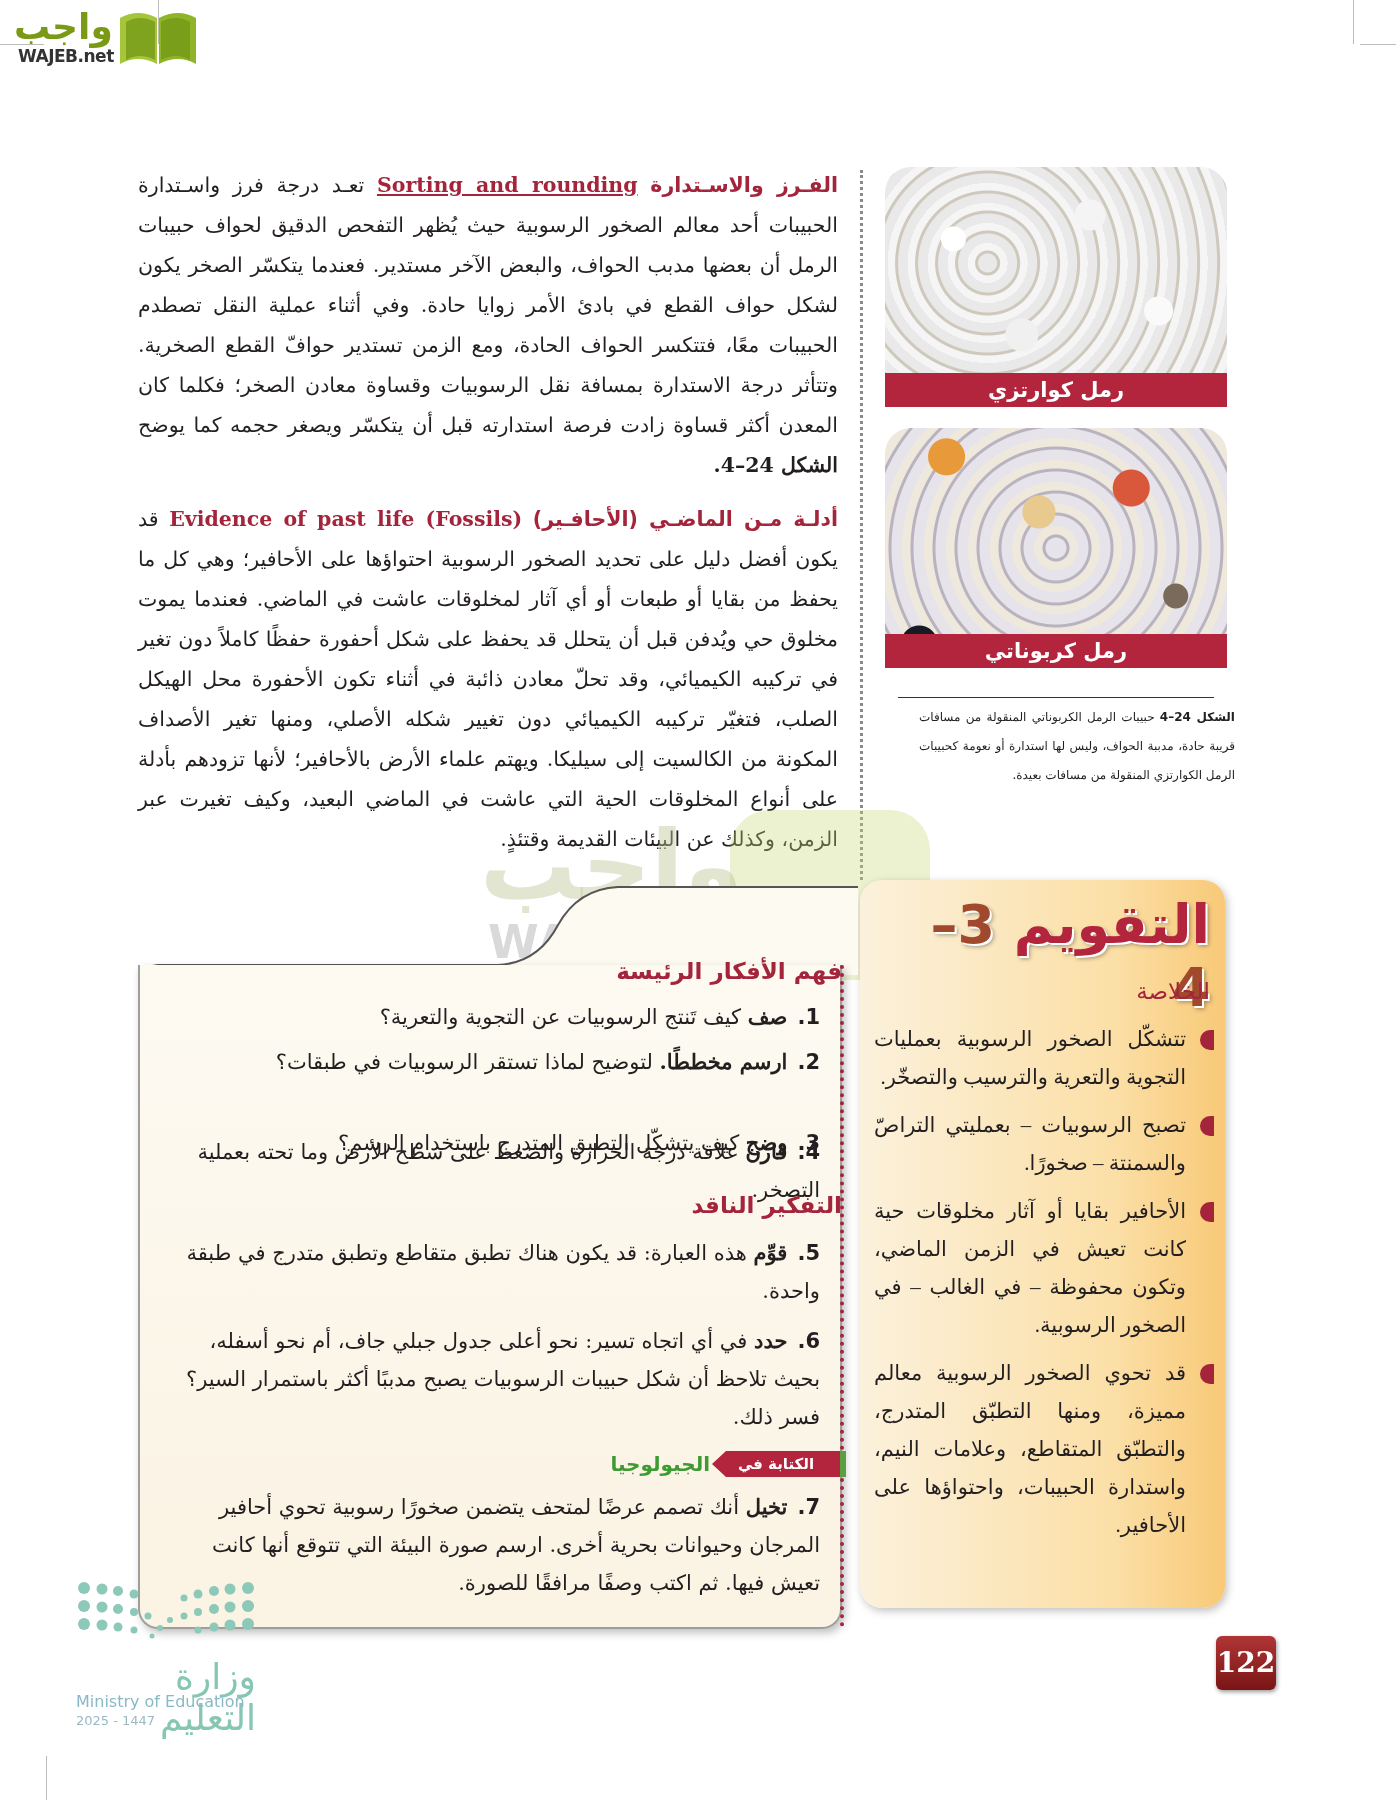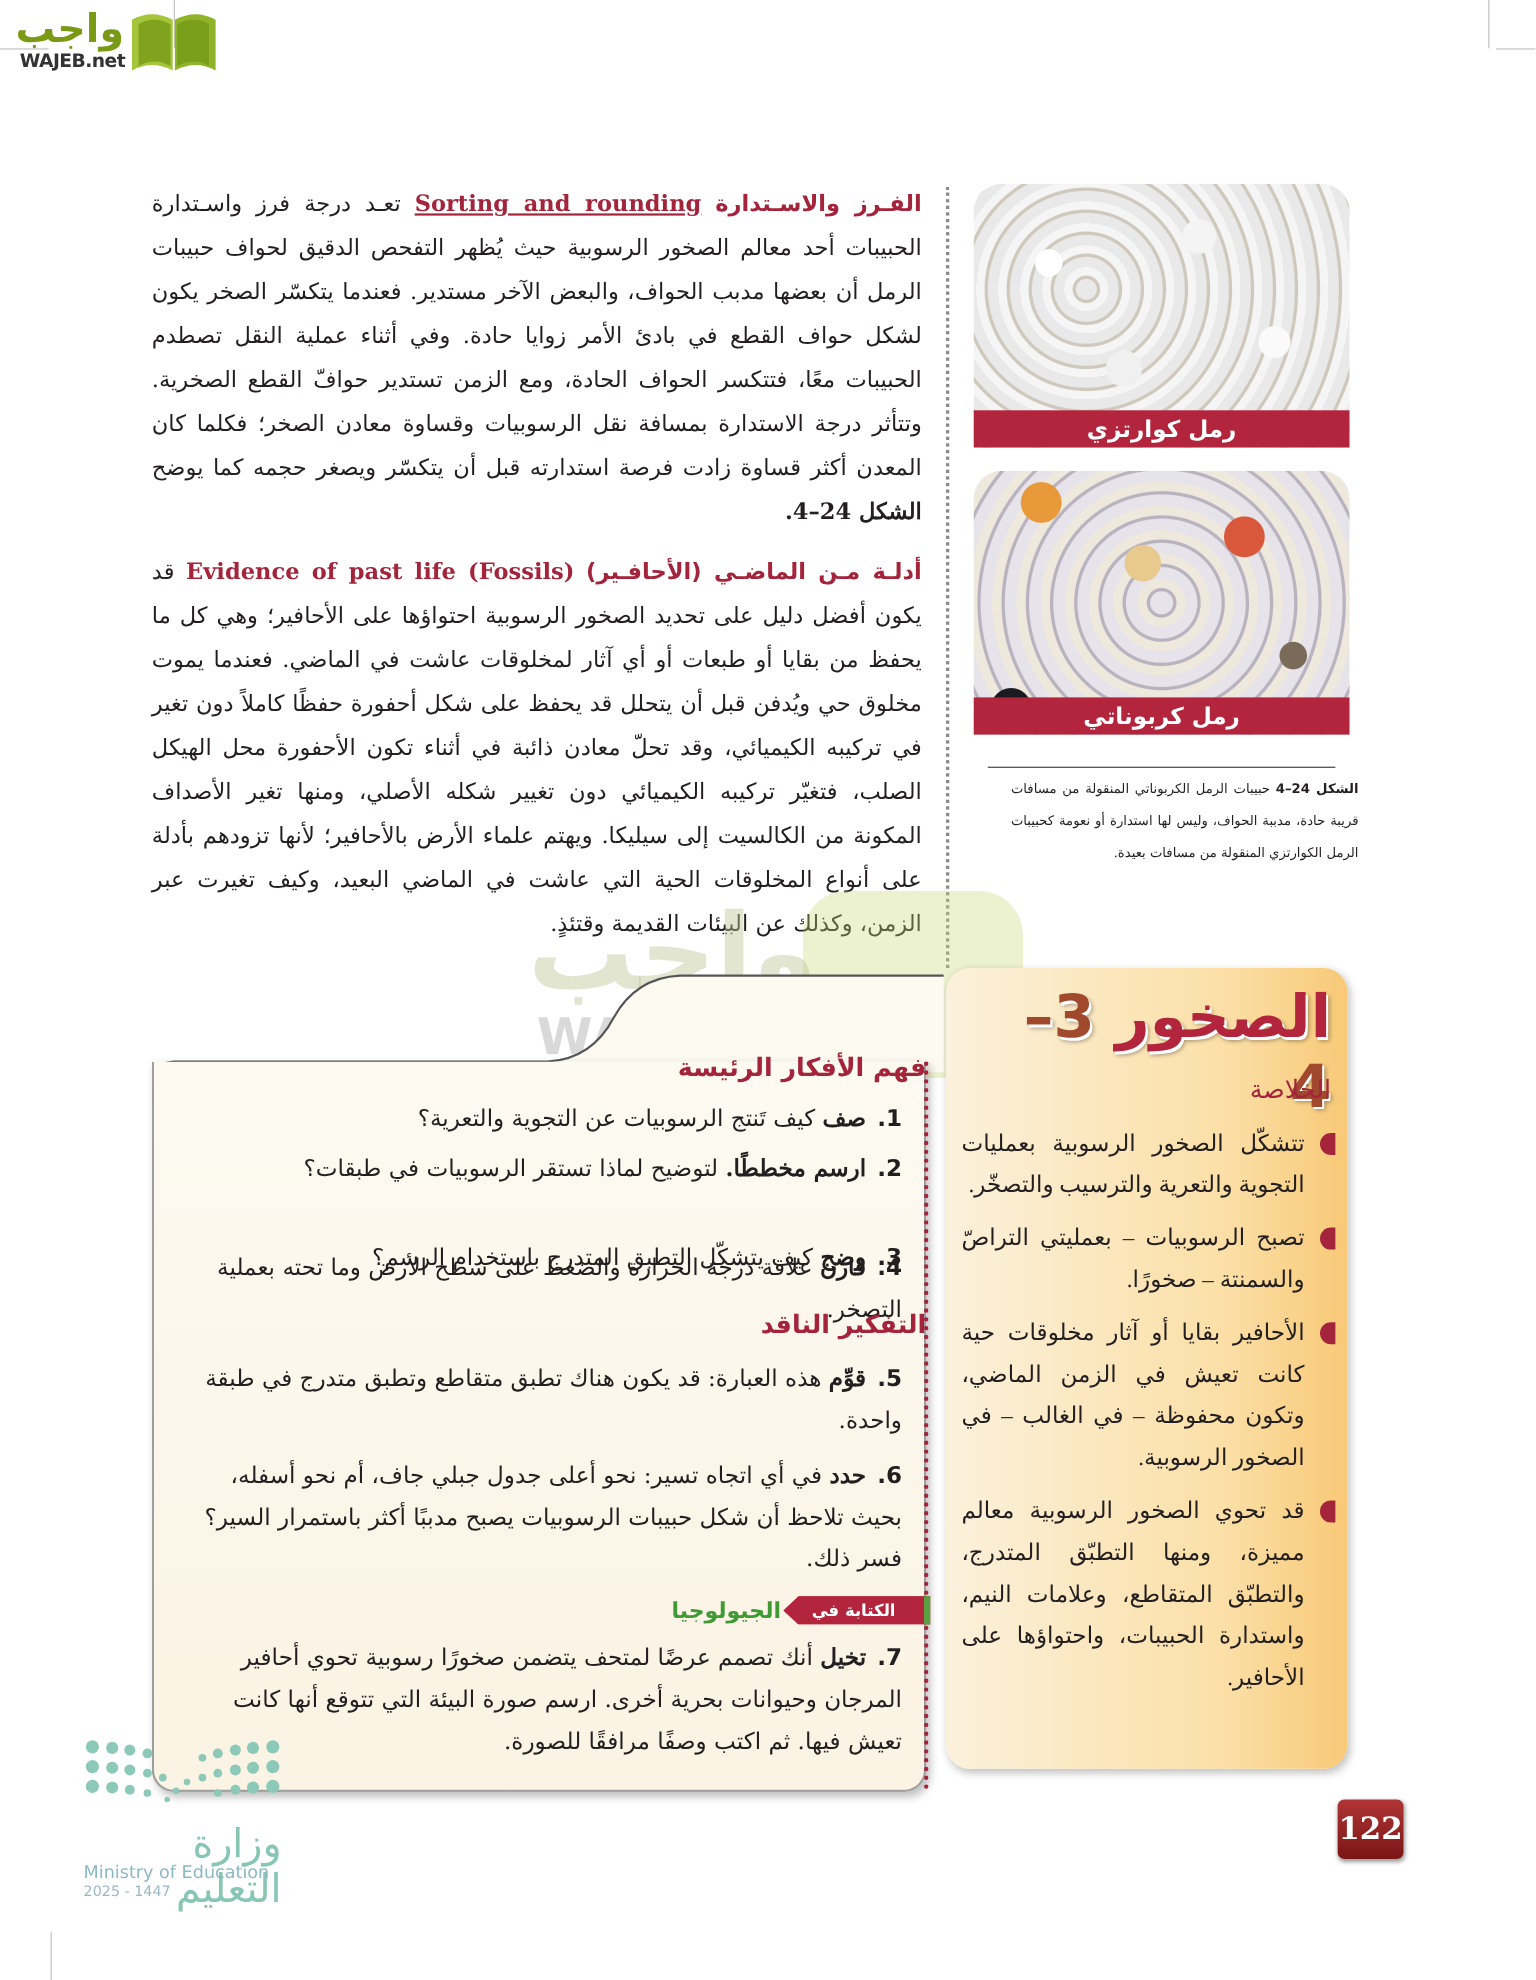--- a/index.html
+++ b/index.html
@@ -192,21 +192,21 @@
 </div>
 
 <div class="wm">
   <div class="wm-book"></div>
   <span class="wm-ar">واجب</span>
   <span class="wm-en">WAJEB.net</span>
 </div>
 
 <div class="review-right"></div>
 <div class="review-title">
-  <span>الصخور</span>
+  <span>التقويم</span>
   <span class="num">3–4</span>
 </div>
 <div class="summary-head">الخلاصة</div>
 <ul class="summary">
   <li><span class="bullet"></span><span>تتشكّل الصخور الرسوبية بعمليات التجوية والتعرية والترسيب والتصخّر.</span></li>
   <li><span class="bullet"></span><span>تصبح الرسوبيات – بعمليتي التراصّ والسمنتة – صخورًا.</span></li>
   <li><span class="bullet"></span><span>الأحافير بقايا أو آثار مخلوقات حية كانت تعيش في الزمن الماضي، وتكون محفوظة – في الغالب – في الصخور الرسوبية.</span></li>
   <li><span class="bullet"></span><span>قد تحوي الصخور الرسوبية معالم مميزة، ومنها التطبّق المتدرج، والتطبّق المتقاطع، وعلامات النيم، واستدارة الحبيبات، واحتواؤها على الأحافير.</span></li>
 </ul>
 

